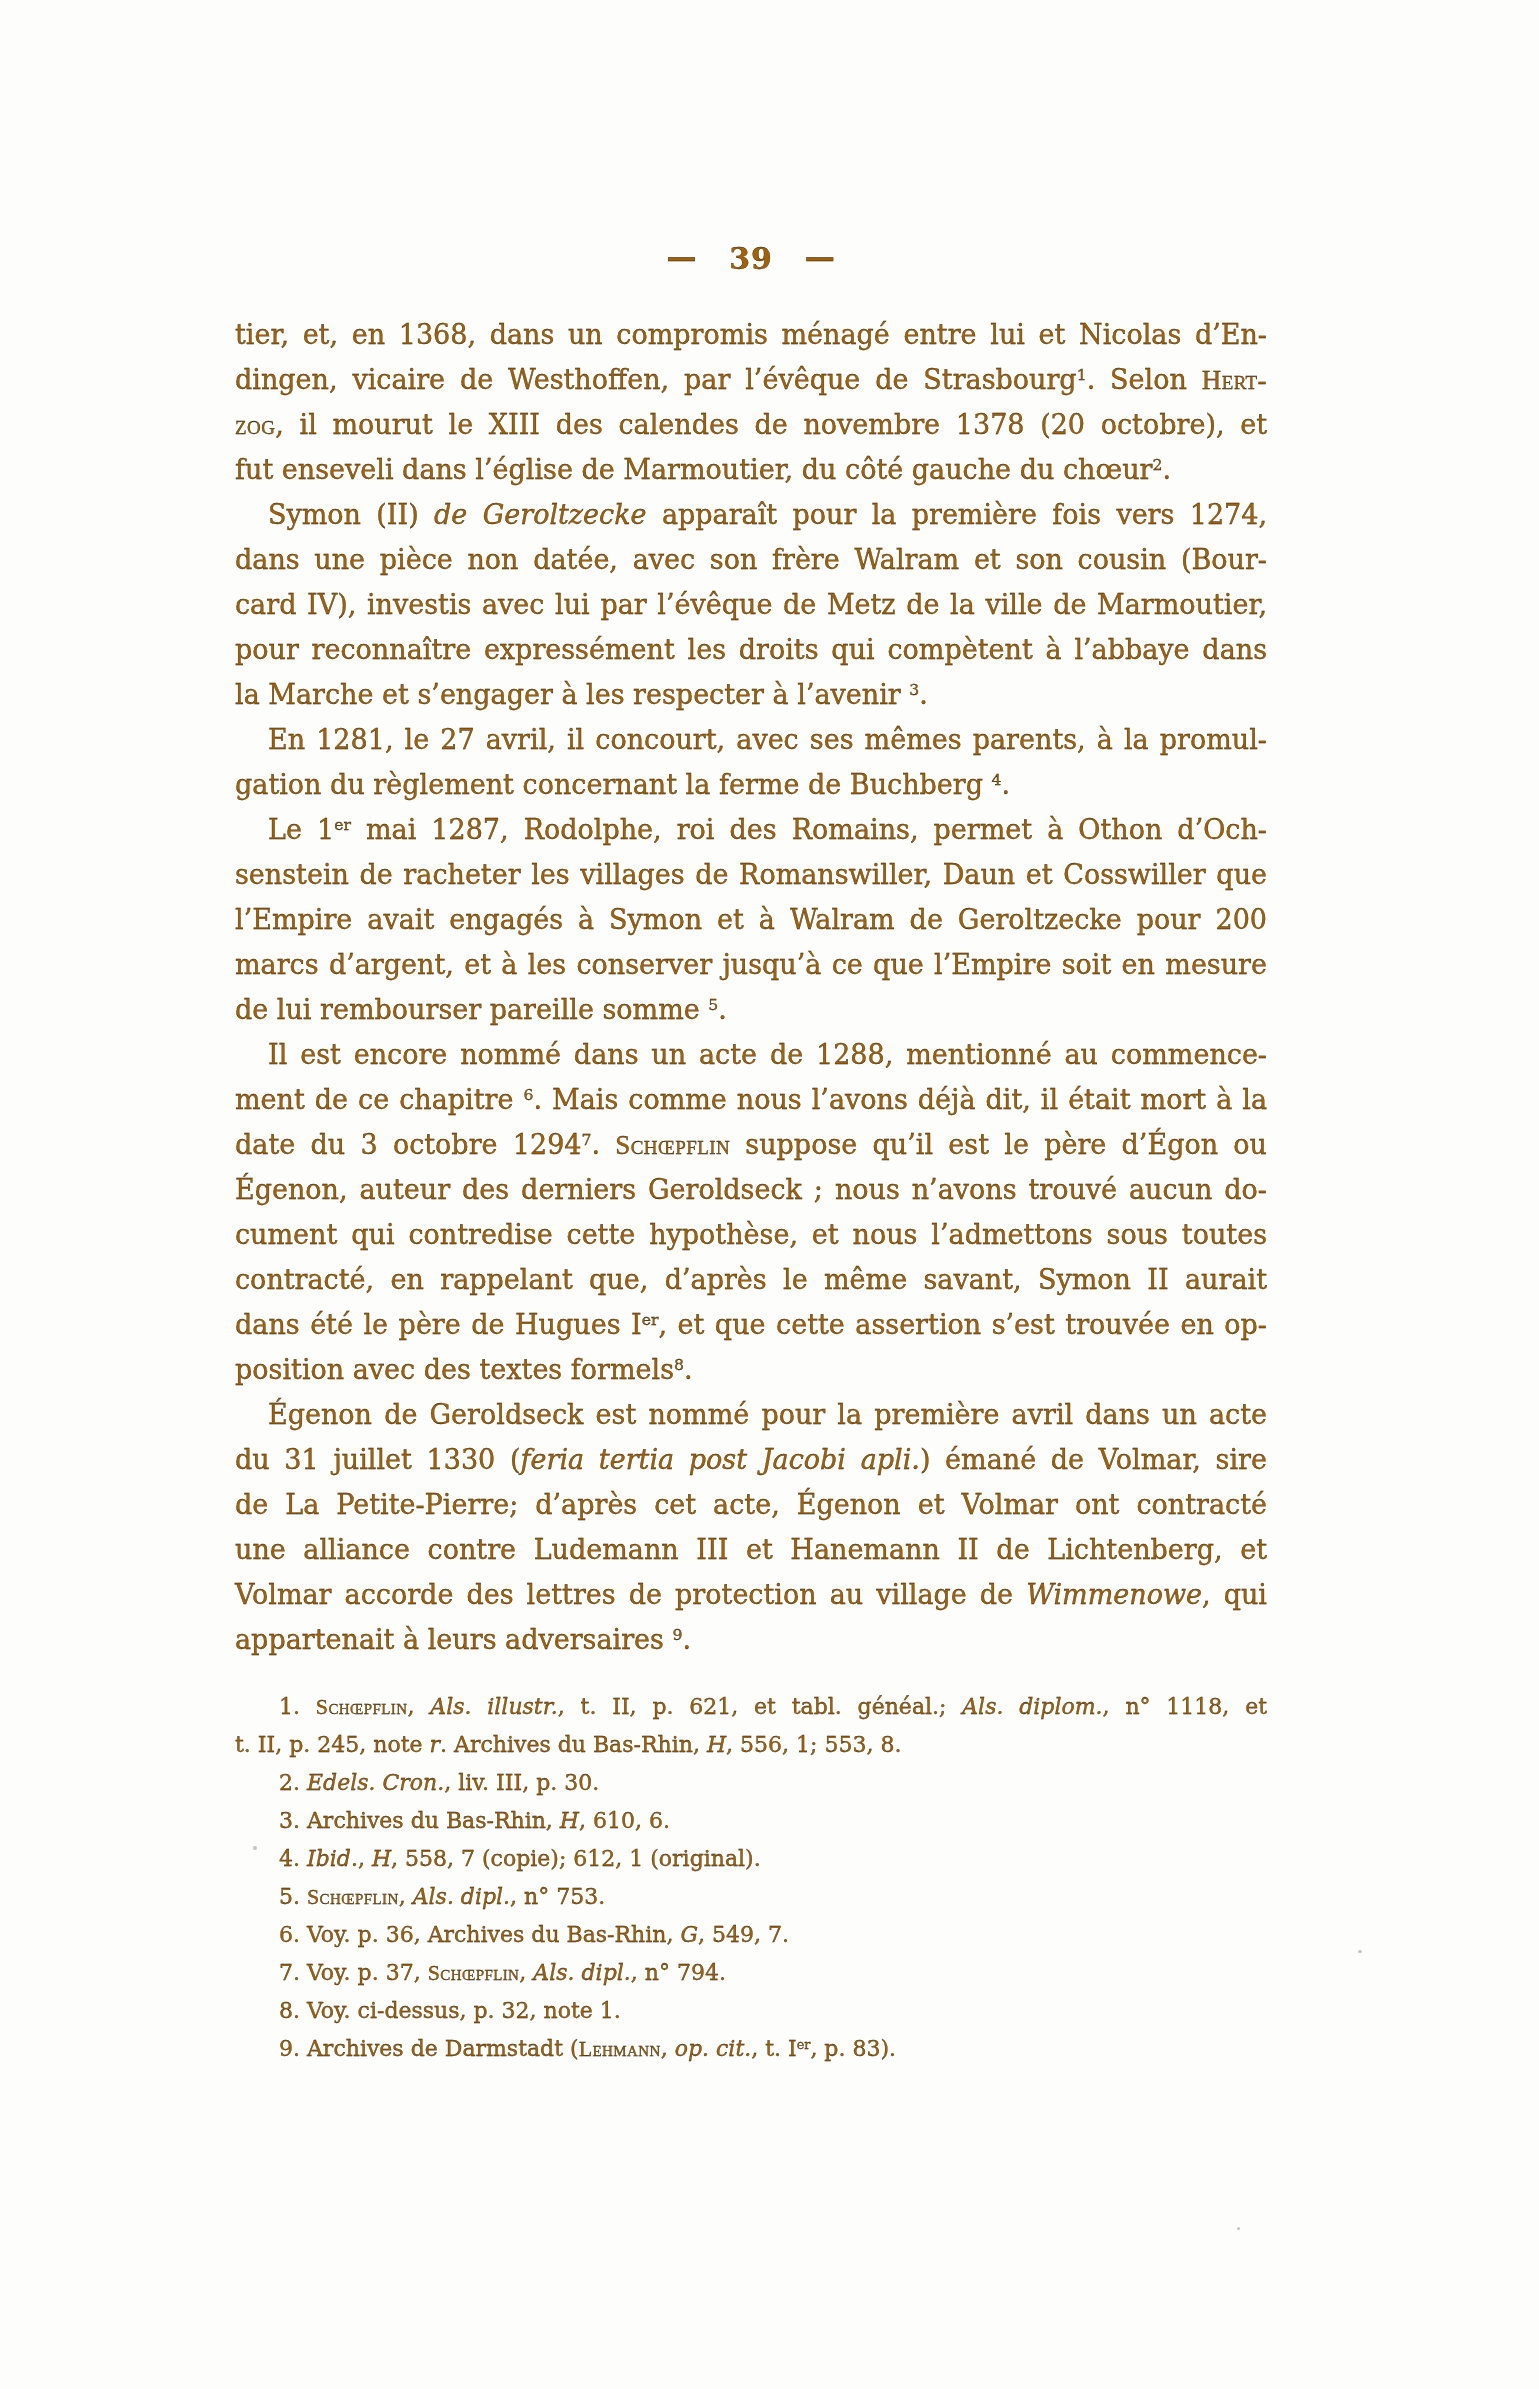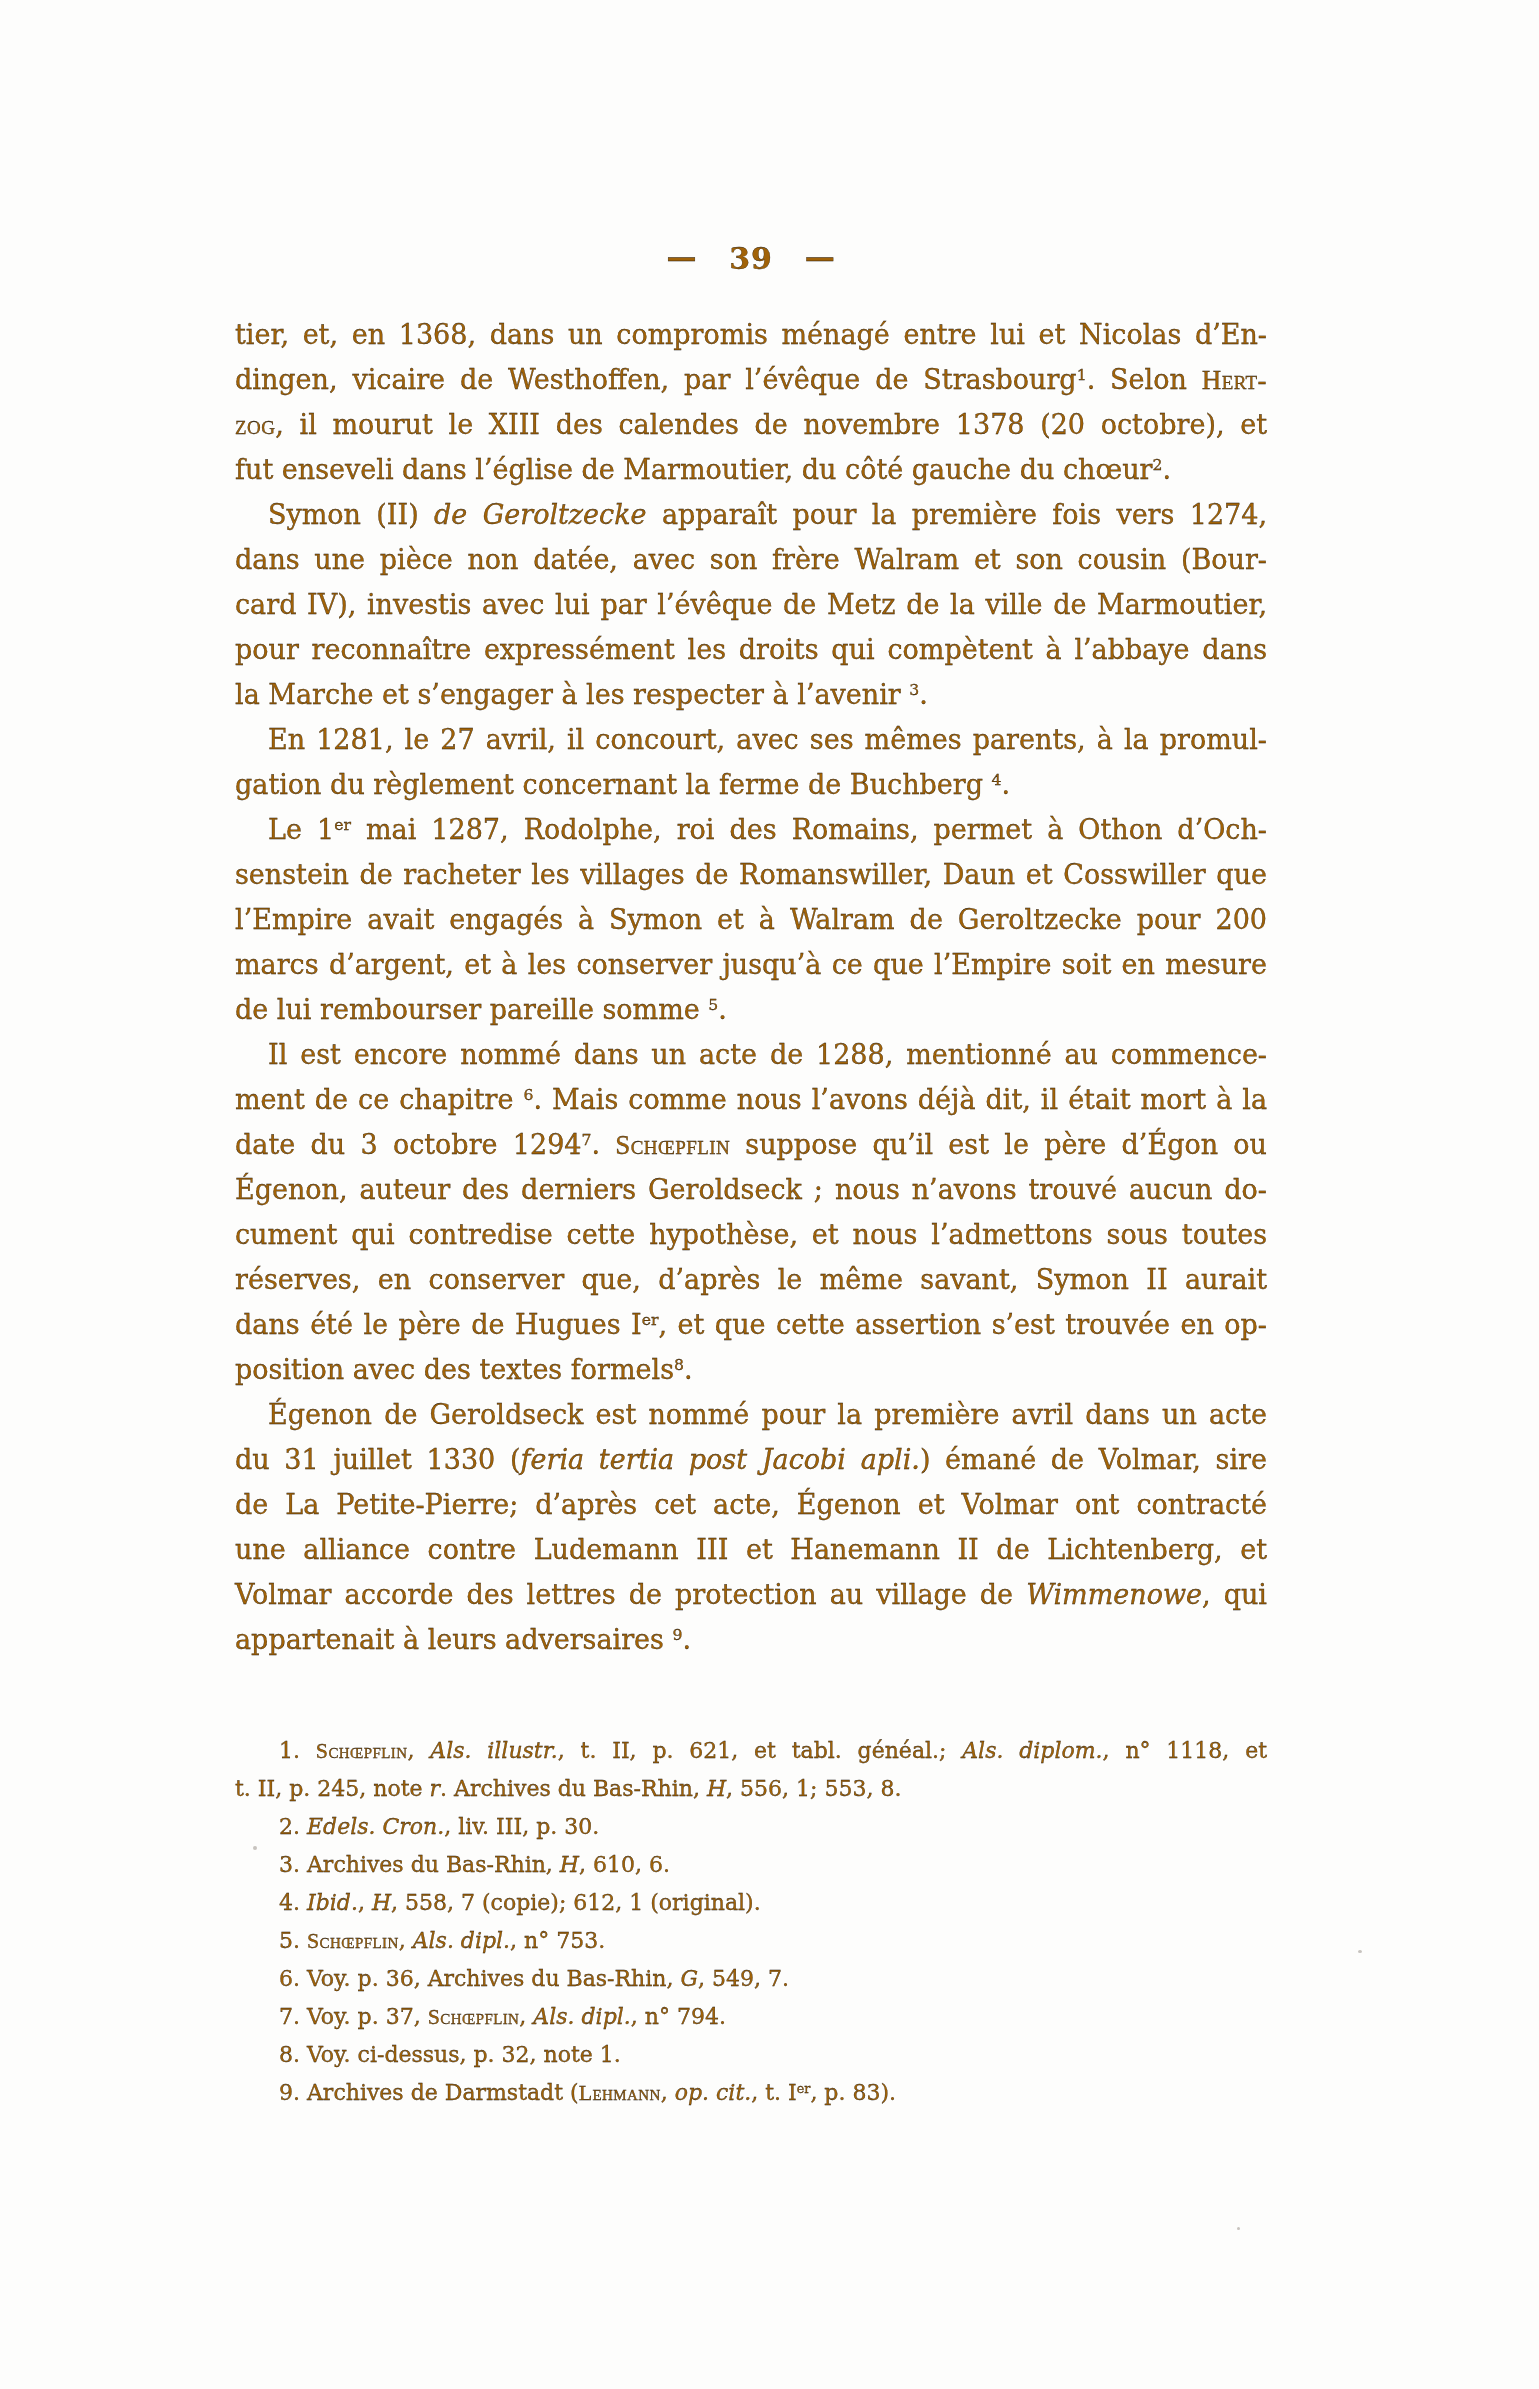--- a/index.html
+++ b/index.html
@@ -50,21 +50,21 @@
   }
   .line.last {
     text-align-last: left;
   }
   .para.indent .line:first-child {
     text-indent: 33px;
   }
   .footnotes {
     position: absolute;
     left: 235px;
-    top: 1732px;
+    top: 1688px;
     width: 1032px;
     font-size: 22px;
   }
   .footnotes .line {
     height: 38px;
     line-height: 38px;
   }
   .note .line:first-child {
     text-indent: 44px;
   }
@@ -113,21 +113,21 @@
         <div class="line"><span>l’Empire avait engagés à Symon et à Walram de Geroltzecke pour 200</span></div>
         <div class="line"><span>marcs d’argent, et à les conserver jusqu’à ce que l’Empire soit en mesure</span></div>
         <div class="line last"><span>de lui rembourser pareille somme </span><span class="sup">5</span><span>.</span></div>
       </div>
       <div class="para indent">
         <div class="line"><span>Il est encore nommé dans un acte de 1288, mentionné au commence-</span></div>
         <div class="line"><span>ment de ce chapitre </span><span class="sup">6</span><span>. Mais comme nous l’avons déjà dit, il était mort à la</span></div>
         <div class="line"><span>date du 3 octobre 1294</span><span class="sup">7</span><span>. </span><span class="sc">Schœpflin</span><span> suppose qu’il est le père d’Égon ou</span></div>
         <div class="line"><span>Égenon, auteur des derniers Geroldseck ; nous n’avons trouvé aucun do-</span></div>
         <div class="line"><span>cument qui contredise cette hypothèse, et nous l’admettons sous toutes</span></div>
-        <div class="line"><span>réserves, en conserver que, d’après le même savant, Symon II aurait</span></div>
+        <div class="line"><span>contracté, en rappelant que, d’après le même savant, Symon II aurait</span></div>
         <div class="line"><span>dans été le père de Hugues I</span><span class="sup">er</span><span>, et que cette assertion s’est trouvée en op-</span></div>
         <div class="line last"><span>position avec des textes formels</span><span class="sup">8</span><span>.</span></div>
       </div>
       <div class="para indent">
         <div class="line"><span>Égenon de Geroldseck est nommé pour la première avril dans un acte</span></div>
         <div class="line"><span>du 31 juillet 1330 (</span><span class="i">feria tertia post Jacobi apli.</span><span>) émané de Volmar, sire</span></div>
         <div class="line"><span>de La Petite-Pierre; d’après cet acte, Égenon et Volmar ont contracté</span></div>
         <div class="line"><span>une alliance contre Ludemann III et Hanemann II de Lichtenberg, et</span></div>
         <div class="line"><span>Volmar accorde des lettres de protection au village de </span><span class="i">Wimmenowe</span><span>, qui</span></div>
         <div class="line last"><span>appartenait à leurs adversaires </span><span class="sup">9</span><span>.</span></div>

